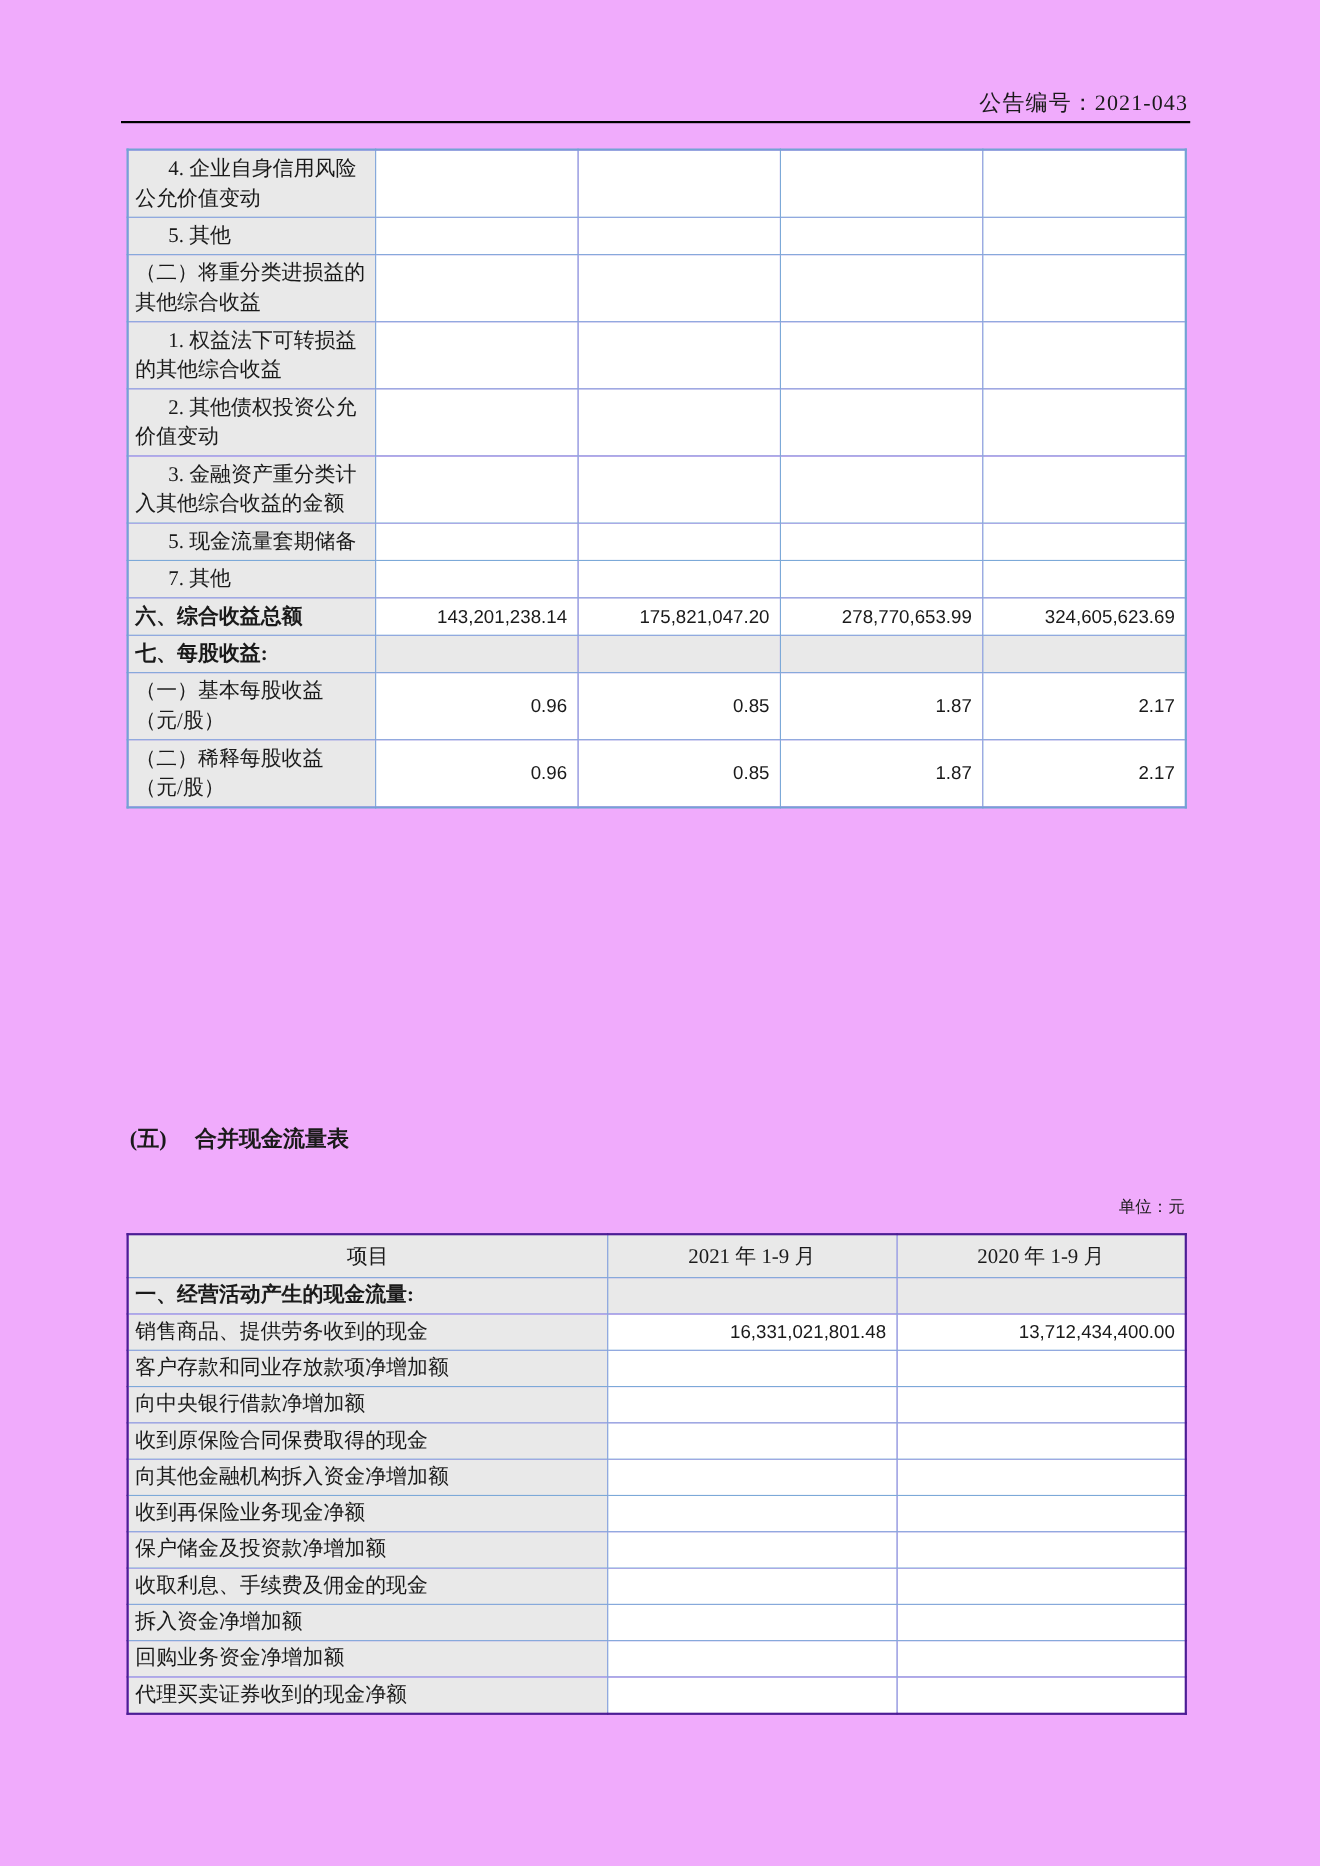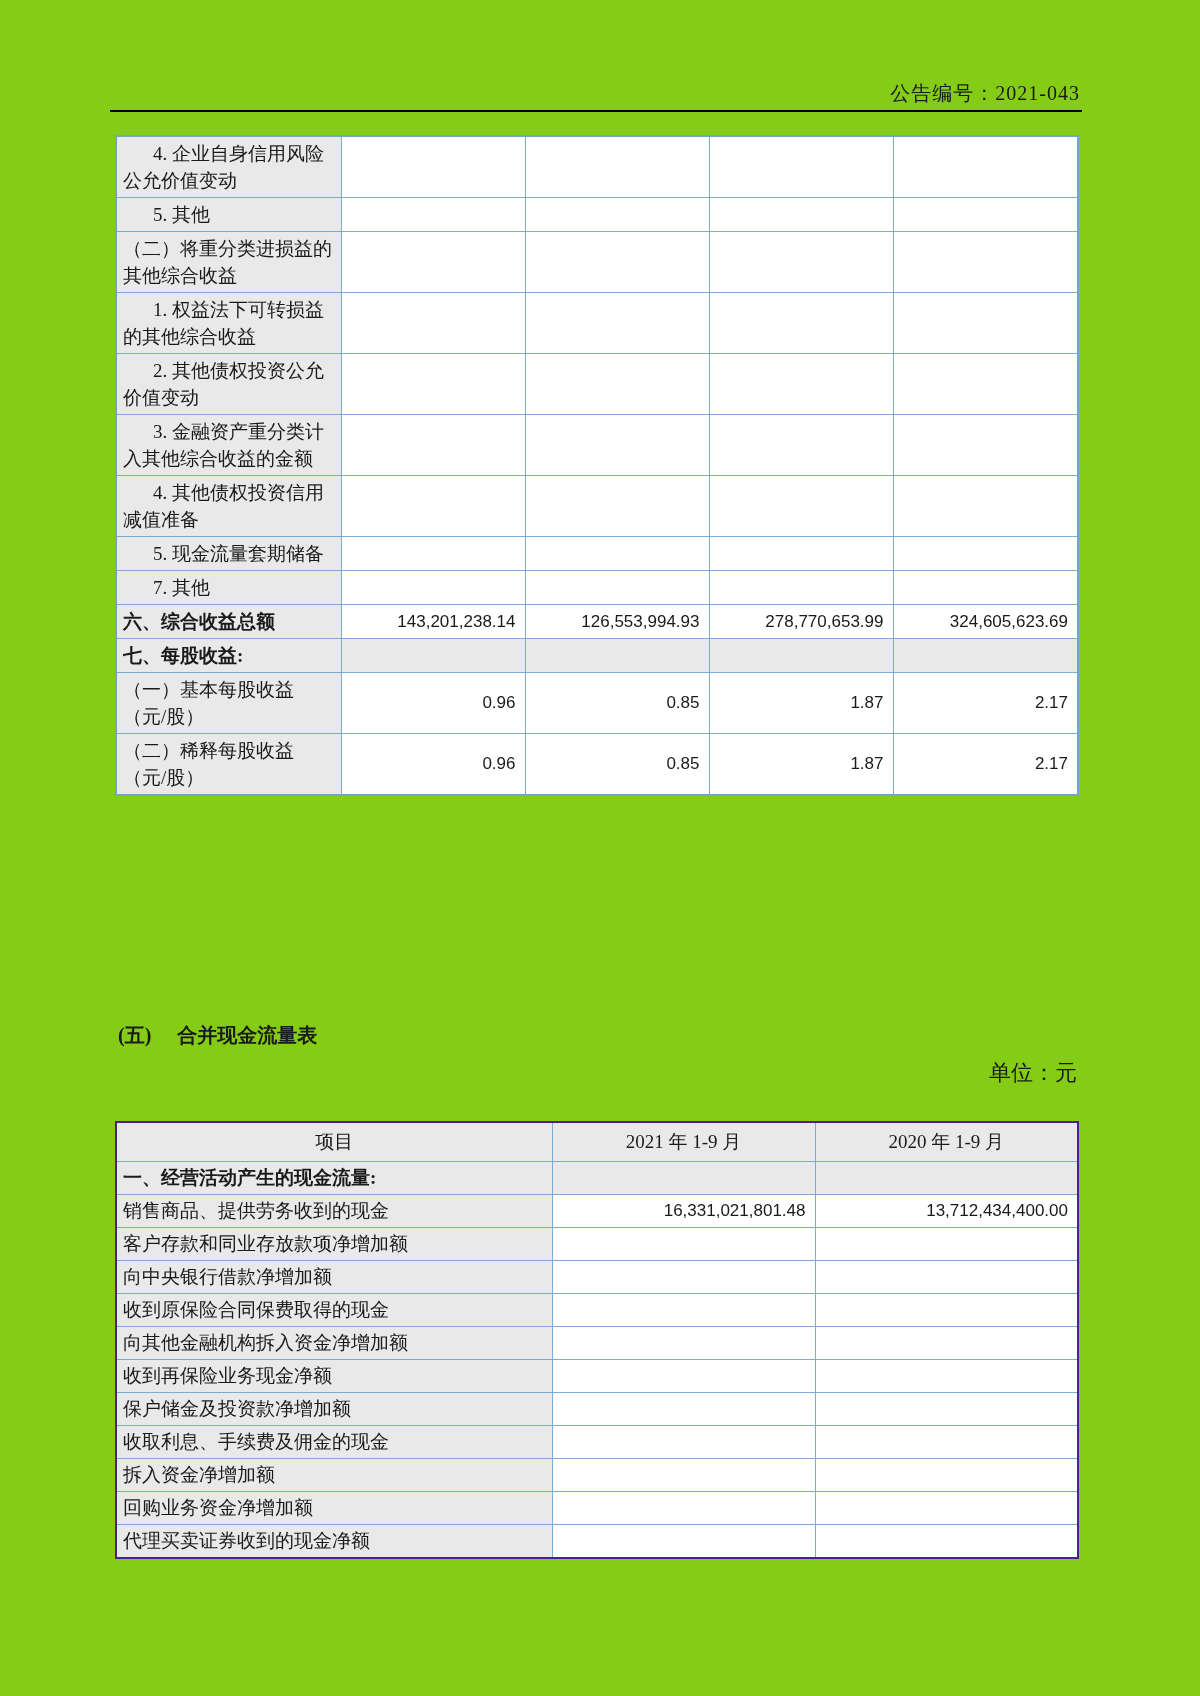--- a/index.html
+++ b/index.html
@@ -1,17 +1,17 @@
 <!DOCTYPE html>
 <html><head>
 <meta charset="utf-8">
 <style>
   html,body { margin:0; padding:0; background:#ffffff; }
   .page {
-    position:relative; width:1200px; height:1696px; background:#84cc16;
+    position:relative; width:1200px; height:1696px; background:#f0abfc;
     font-family:"Liberation Serif","DejaVu Serif",serif; color:#1a1a1a;
     overflow:hidden;
   }
   .notice-number {
     position:absolute; top:80px; right:120px;
     font-size:20px; letter-spacing:1px;
   }
   .header-rule {
     position:absolute; top:110px; left:110px; width:972px;
     border-top:2px solid #000000; height:0;
@@ -51,22 +51,22 @@
     text-align:center; padding:6px 4px;
   }
   #cashflow-table td.label { line-height:26px; height:26px; }
 
   .section-title {
     position:absolute; top:1022px; left:118px;
     font-size:20px; font-weight:bold;
   }
   .section-title .prefix { margin-right:26px; }
   .unit-label {
-    position:absolute; top:1058px; right:123px;
-    font-size:22px;
+    position:absolute; top:1088px; right:123px;
+    font-size:15px;
   }
 </style>
 </head>
 <body>
 
 <div class="page">
 
   <div class="notice-number">公告编号：2021-043</div>
 
   <div class="header-rule"></div>
@@ -116,44 +116,37 @@
           <td class="value"></td>
         </tr>
         <tr>
           <td class="label indent">3. 金融资产重分类计入其他综合收益的金额</td>
           <td class="value"></td>
           <td class="value"></td>
           <td class="value"></td>
           <td class="value"></td>
         </tr>
         <tr>
-          <td class="label indent">4. 其他债权投资信用减值准备</td>
-          <td class="value"></td>
-          <td class="value"></td>
-          <td class="value"></td>
-          <td class="value"></td>
-        </tr>
-        <tr>
           <td class="label indent">5. 现金流量套期储备</td>
           <td class="value"></td>
           <td class="value"></td>
           <td class="value"></td>
           <td class="value"></td>
         </tr>
         <tr>
           <td class="label indent">7. 其他</td>
           <td class="value"></td>
           <td class="value"></td>
           <td class="value"></td>
           <td class="value"></td>
         </tr>
         <tr>
           <td class="label bold">六、综合收益总额</td>
           <td class="value">143,201,238.14</td>
-          <td class="value">126,553,994.93</td>
+          <td class="value">175,821,047.20</td>
           <td class="value">278,770,653.99</td>
           <td class="value">324,605,623.69</td>
         </tr>
         <tr class="shade-all">
           <td class="label bold">七、每股收益:</td>
           <td class="value"></td>
           <td class="value"></td>
           <td class="value"></td>
           <td class="value"></td>
         </tr>

